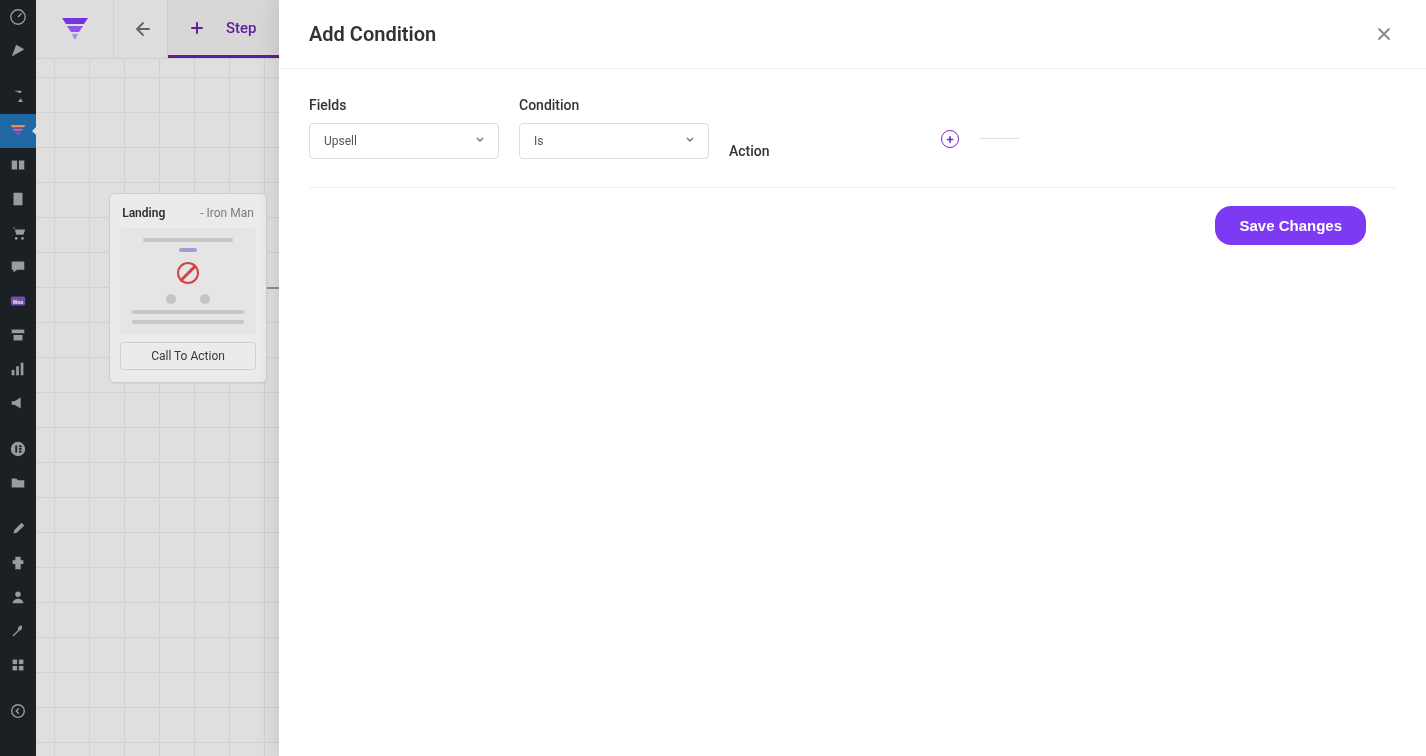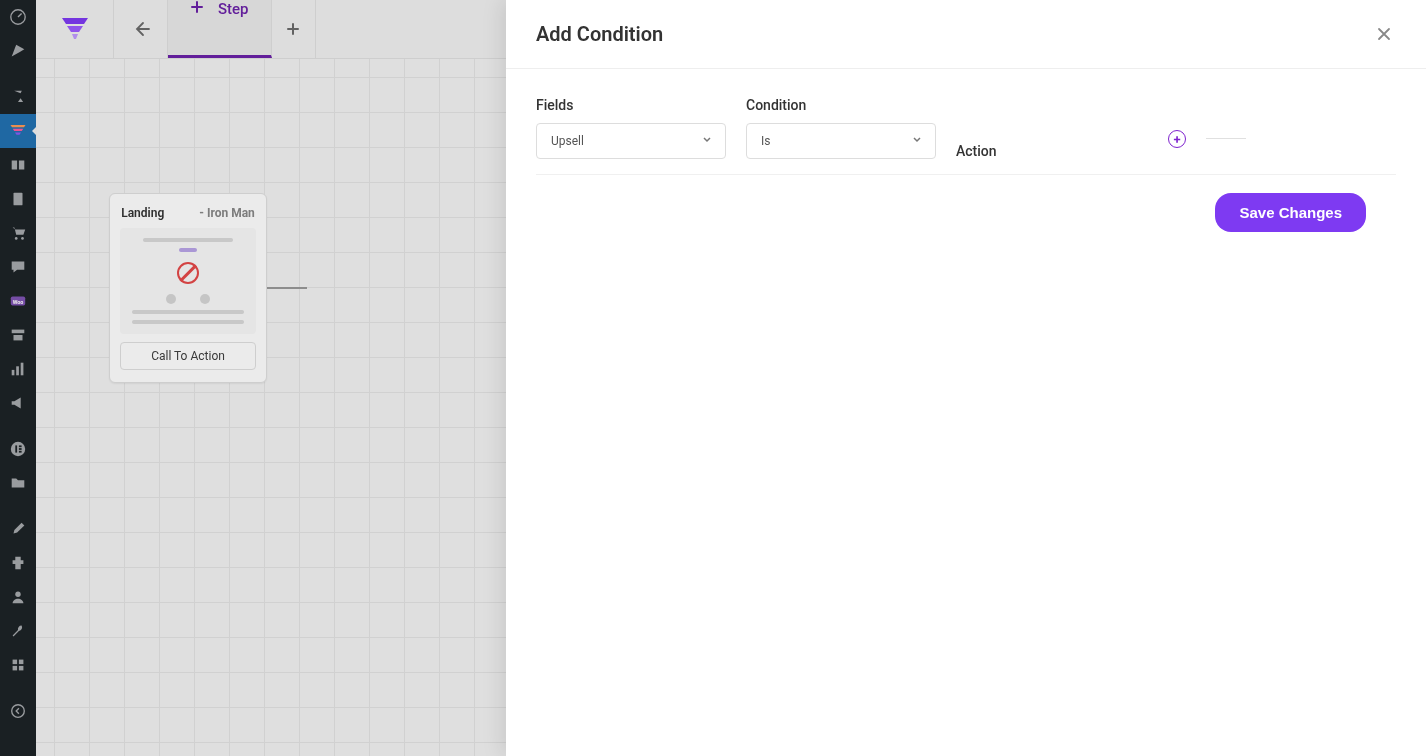--- a/index.html
+++ b/index.html
@@ -71,27 +71,28 @@
       display: flex;
       align-items: center;
       justify-content: center;
       border-right: 1px solid #e0e0e0;
       color: #6b6b6b;
       cursor: pointer;
     }
     .top-tab {
       padding: 0 22px;
       display: flex;
+      align-items: center;
       font-size: 15px;
       font-weight: 500;
       color: #6b21a8;
       border-right: 1px solid #e0e0e0;
       border-bottom: 3px solid #6b21a8;
       cursor: pointer;
-      gap: 14px;
+      gap: 22px;
       background: #eaeaea;
     }
     .top-add {
       width: 44px;
       display: flex;
       align-items: center;
       justify-content: center;
       color: #6b6b6b;
       border-right: 1px solid #e0e0e0;
       cursor: pointer;
@@ -123,21 +124,21 @@
       align-items: center;
       gap: 8px;
     }
     .node-header {
       font-size: 12px;
       color: #333;
       font-weight: 600;
       text-align: center;
     }
     .node-header-sub {
-      font-weight: 700;
+      font-weight: 400;
       color: #888;
       margin-left: 32px;
     }
     .node-preview {
       flex: 1;
       width: 100%;
       background: #f9f9f9;
       border-radius: 4px;
       display: flex;
       flex-direction: column;
@@ -197,21 +198,21 @@
     }
     .overlay {
       position: absolute;
       inset: 0;
       background: rgba(0,0,0,0.08);
       z-index: 5;
     }
     .panel {
       position: absolute;
       right: 0; top: 0;
-      width: 920px;
+      width: 1147px;
       height: 756px;
       background: #fff;
       z-index: 10;
       display: flex;
       flex-direction: column;
       box-shadow: -4px 0 20px rgba(0,0,0,0.1);
     }
     .panel-header {
       display: flex;
       align-items: center;
@@ -232,21 +233,21 @@
       align-items: center;
       justify-content: center;
     }
     .panel-body {
       padding: 28px 30px;
     }
     .condition-row {
       display: flex;
       align-items: flex-end;
       gap: 20px;
-      padding-bottom: 15px;
+      padding-bottom: 28px;
       border-bottom: 1px solid #f0f0f0;
     }
     .field-group {
       display: flex;
       flex-direction: column;
       gap: 10px;
       width: 190px;
     }
     .field-label {
       font-size: 14px;

